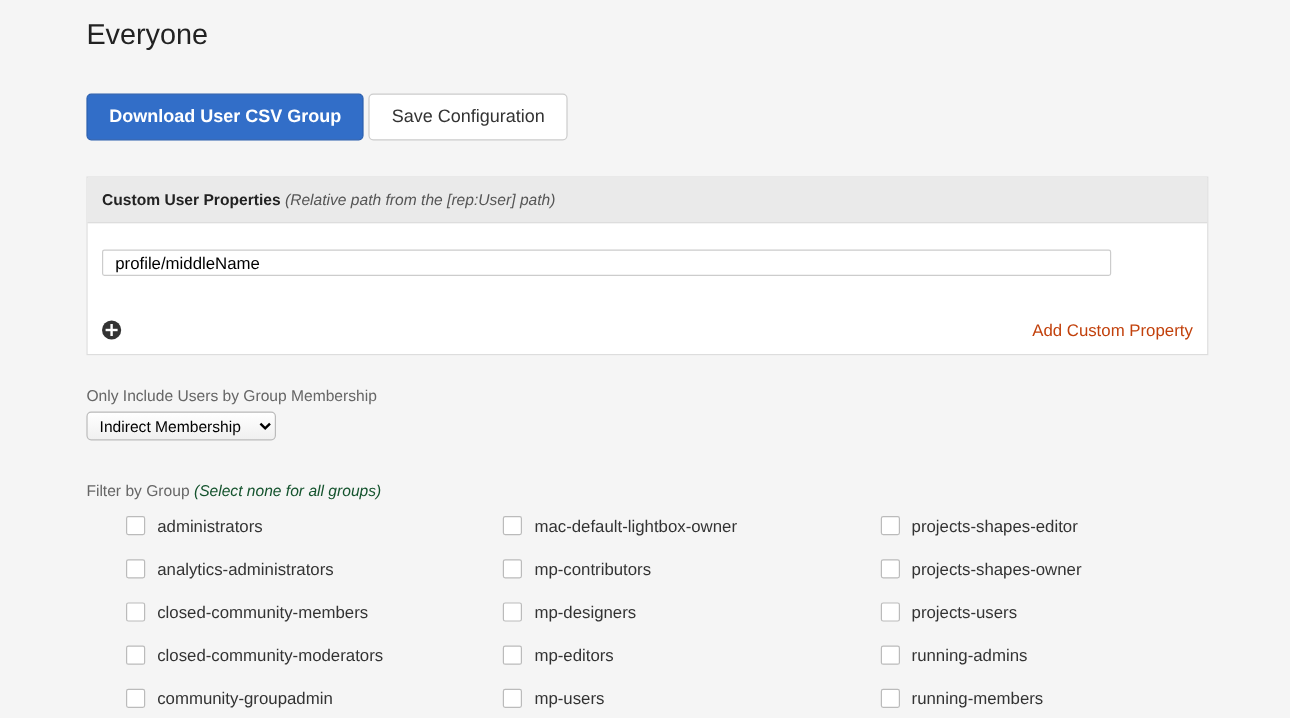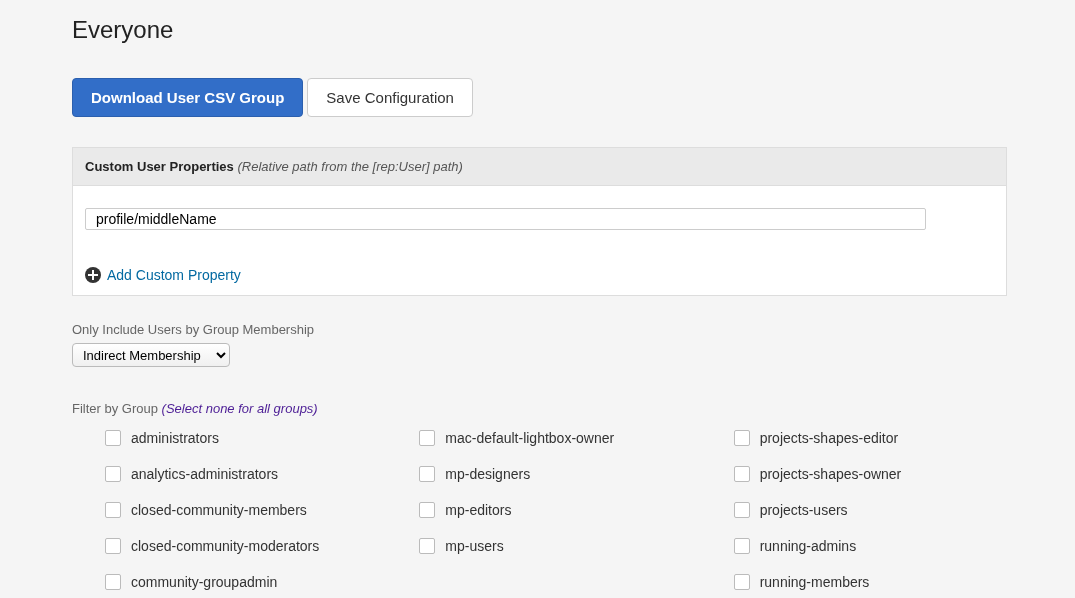--- a/index.html
+++ b/index.html
@@ -65,43 +65,44 @@
     border-radius: 2px;
     font-size: 14px;
     margin-bottom: 37px;
     display: block;
   }
   .add-prop {
     display: flex;
     align-items: center;
     gap: 6px;
     font-size: 14px;
-    color: #0369a1;
+    color: #c2410c;
     cursor: pointer;
+    justify-content: space-between;
   }
   .plus-icon {
     width: 16px; height: 16px;
     border-radius: 50%;
     background: #333;
     position: relative;
     flex-shrink: 0;
   }
   .plus-icon::before, .plus-icon::after {
     content: "";
     position: absolute;
     background: #fff;
   }
   .plus-icon::before { top: 7px; left: 3px; width: 10px; height: 2px; }
   .plus-icon::after  { top: 3px; left: 7px; width: 2px; height: 10px; }
   .section-label {
     font-size: 13px;
     color: #666;
     margin: 0 8px 6px 8px;
   }
-  .section-label .hint { font-style: italic; color: #4c1d95; }
+  .section-label .hint { font-style: italic; color: #14532d; }
   .select {
     margin: 0 0 34px 8px;
     width: 158px;
     height: 24px;
     border: 1px solid #bbb;
     border-radius: 4px;
     background: linear-gradient(#ffffff,#f0f0f0);
     font-size: 13px;
     padding: 2px 6px;
   }
@@ -191,20 +192,24 @@
           <span>community-groupadmin</span>
         </label>
       </div>
     <div class="group-col" id="col2">
         <label class="check-row">
           <span class="chk"></span>
           <span>mac-default-lightbox-owner</span>
         </label>
         <label class="check-row">
           <span class="chk"></span>
+          <span>mp-contributors</span>
+        </label>
+        <label class="check-row">
+          <span class="chk"></span>
           <span>mp-designers</span>
         </label>
         <label class="check-row">
           <span class="chk"></span>
           <span>mp-editors</span>
         </label>
         <label class="check-row">
           <span class="chk"></span>
           <span>mp-users</span>
         </label>

